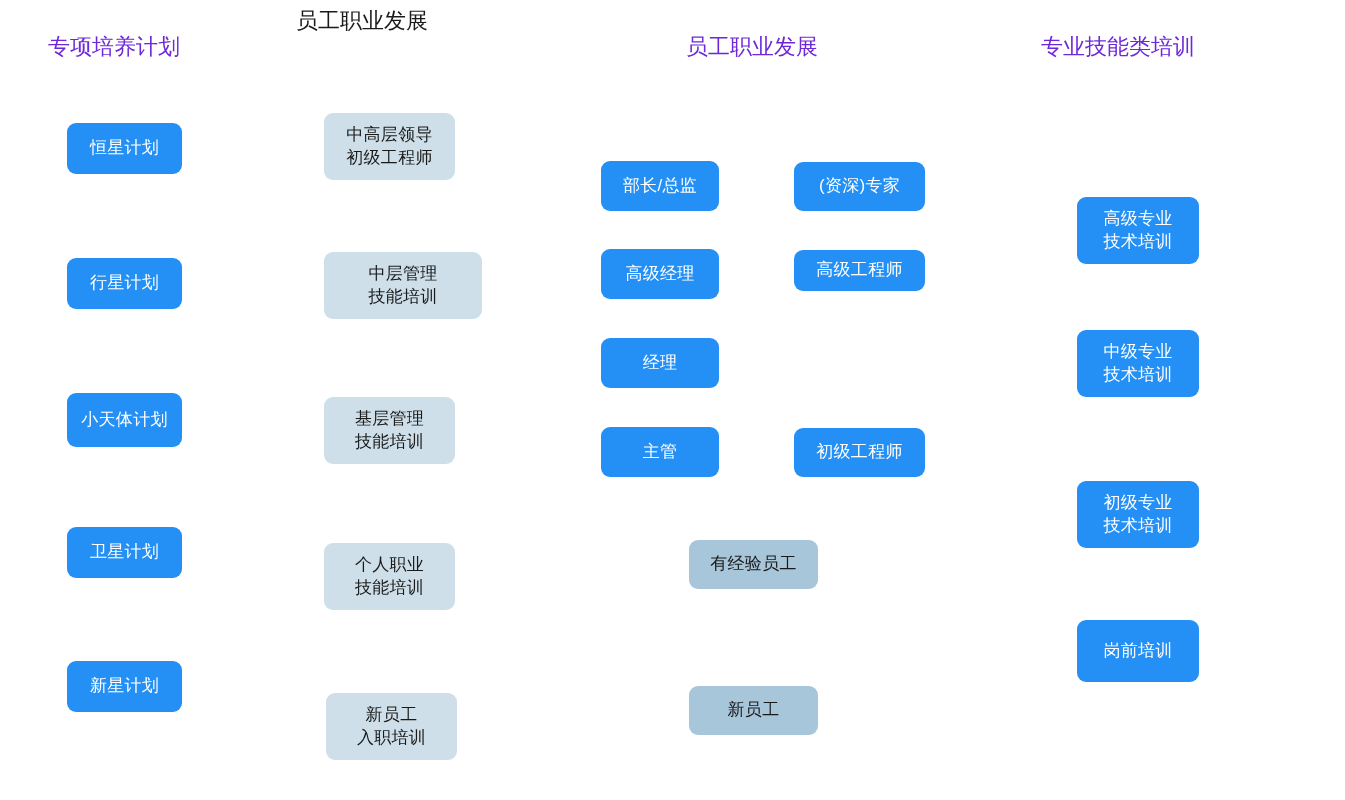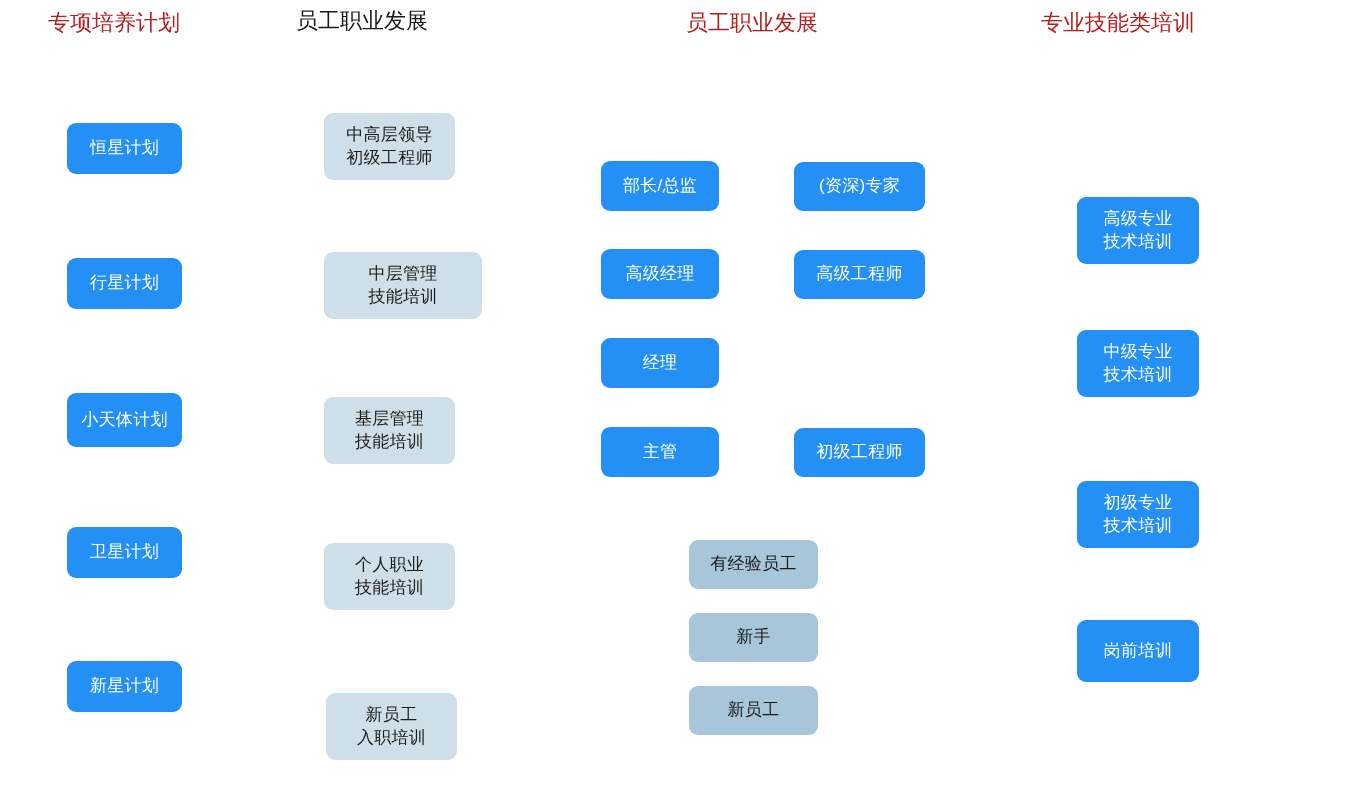--- a/index.html
+++ b/index.html
@@ -18,21 +18,21 @@
     background: #ffffff;
     overflow: hidden;
   }
   .col-header {
     position: absolute;
     font-size: 22px;
     line-height: 1.2;
     font-weight: 400;
     white-space: nowrap;
   }
-  .col-header.accent { color: #b91c1c; }
+  .col-header.accent { color: #6d28d9; margin-top: 24px; }
   .col-header.dark   { color: #1a1a1a; }
 
   .node {
     position: absolute;
     display: flex;
     align-items: center;
     justify-content: center;
     text-align: center;
     border-radius: 9px;
     box-sizing: border-box;
@@ -109,31 +109,28 @@
     </div>
     <div class="node blue" style="left: 601px; top: 338px; width: 118px; height: 50px;">
       <span class="lbl">经理</span>
     </div>
     <div class="node blue" style="left: 601px; top: 427px; width: 118px; height: 50px;">
       <span class="lbl">主管</span>
     </div>
     <div class="node blue" style="left: 794px; top: 162px; width: 131px; height: 49px;">
       <span class="lbl">(资深)专家</span>
     </div>
-    <div class="node blue" style="left: 794px; top: 250px; width: 131px; height: 49px;">
+    <div class="node blue" style="left: 794px; top: 250px; width: 131px; height: 41px;">
       <span class="lbl">高级工程师</span>
     </div>
     <div class="node blue" style="left: 794px; top: 428px; width: 131px; height: 49px;">
       <span class="lbl">初级工程师</span>
     </div>
     <div class="node gray-mid" style="left: 689px; top: 540px; width: 129px; height: 49px;">
       <span class="lbl">有经验员工</span>
-    </div>
-    <div class="node gray-mid" style="left: 689px; top: 613px; width: 129px; height: 49px;">
-      <span class="lbl">新手</span>
     </div>
     <div class="node gray-mid" style="left: 689px; top: 686px; width: 129px; height: 49px;">
       <span class="lbl">新员工</span>
     </div>
     <div class="node blue" style="left: 1077px; top: 197px; width: 122px; height: 67px;">
       <span class="lbl">高级专业
 技术培训</span>
     </div>
     <div class="node blue" style="left: 1077px; top: 330px; width: 122px; height: 67px;">
       <span class="lbl">中级专业

